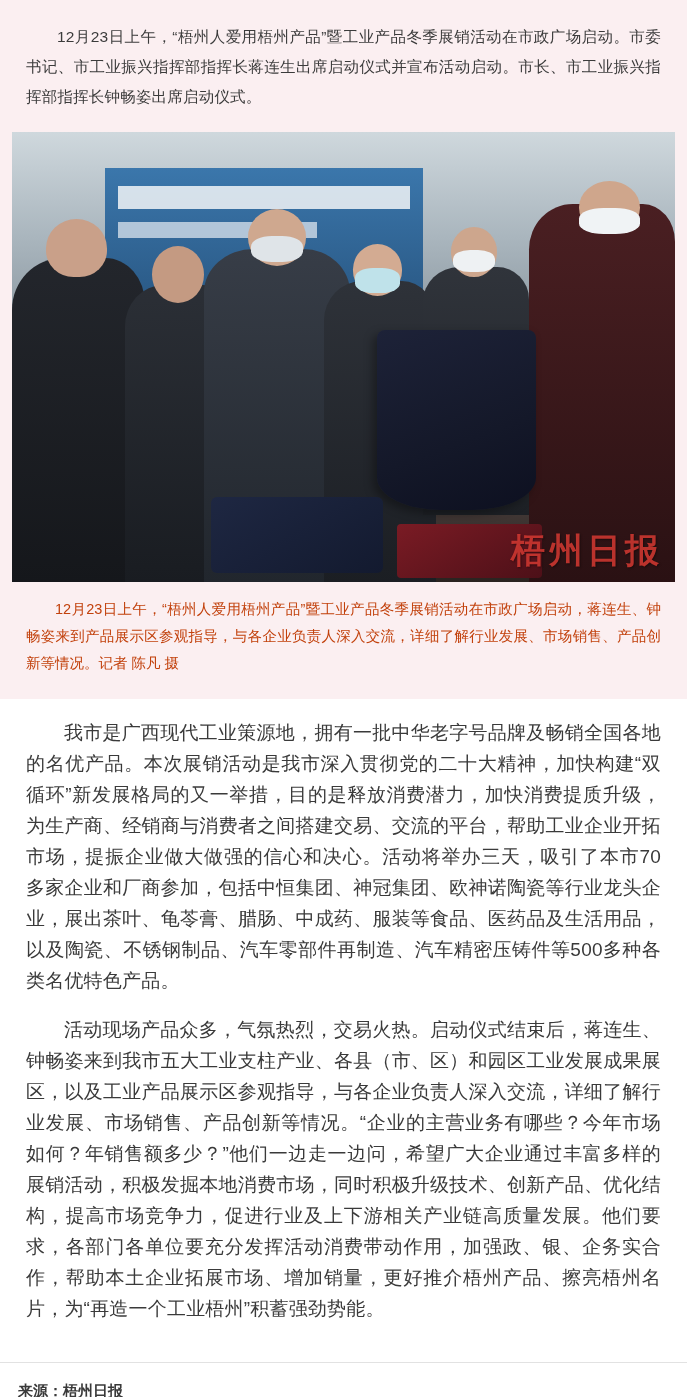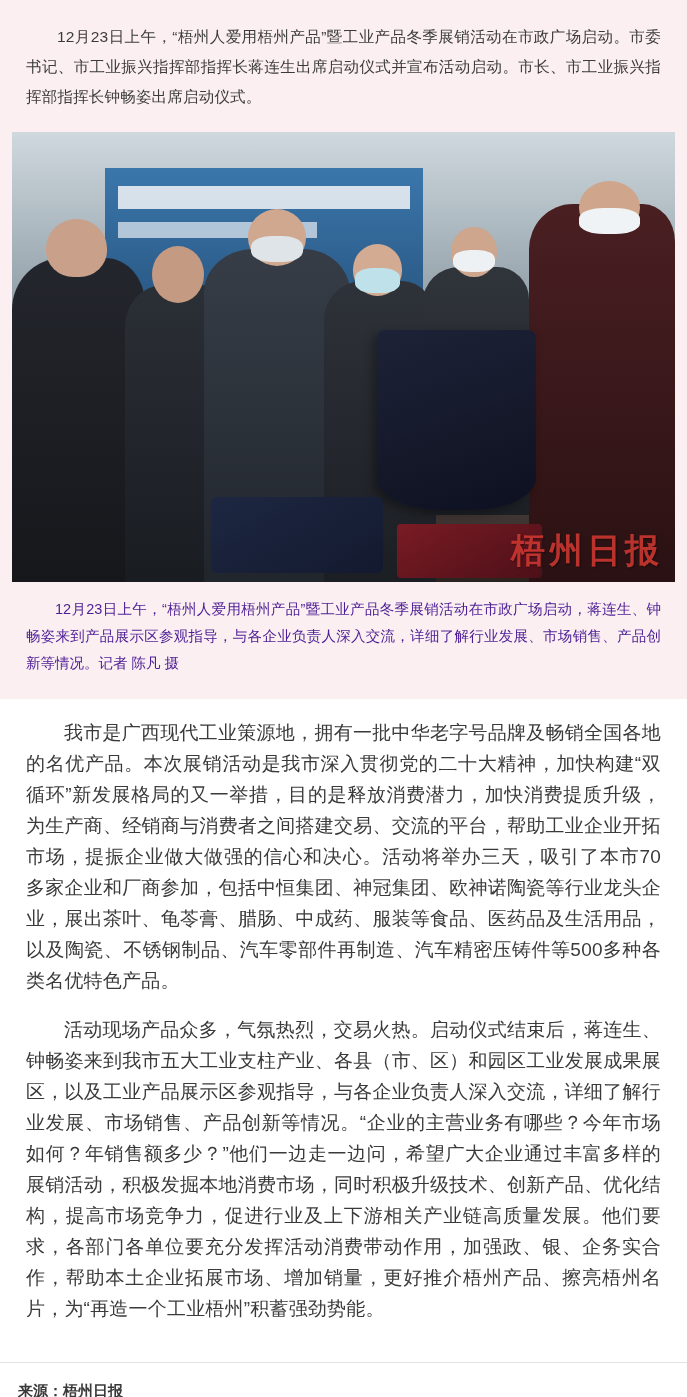--- a/index.html
+++ b/index.html
@@ -200,21 +200,21 @@
   
   .caption {
     background: #fbeff1;
     padding: 14px 26px 22px 26px;
     box-sizing: border-box;
   }
   .caption p {
     margin: 0;
     font-size: 14.5px;
     line-height: 27px;
-    color: #4c1d95;
+    color: #c2410c;
     text-align: justify;
     text-indent: 2em;
   }
   
   .body {
     padding: 18px 26px 10px 26px;
     box-sizing: border-box;
     background: #ffffff;
   }
   .body p {

